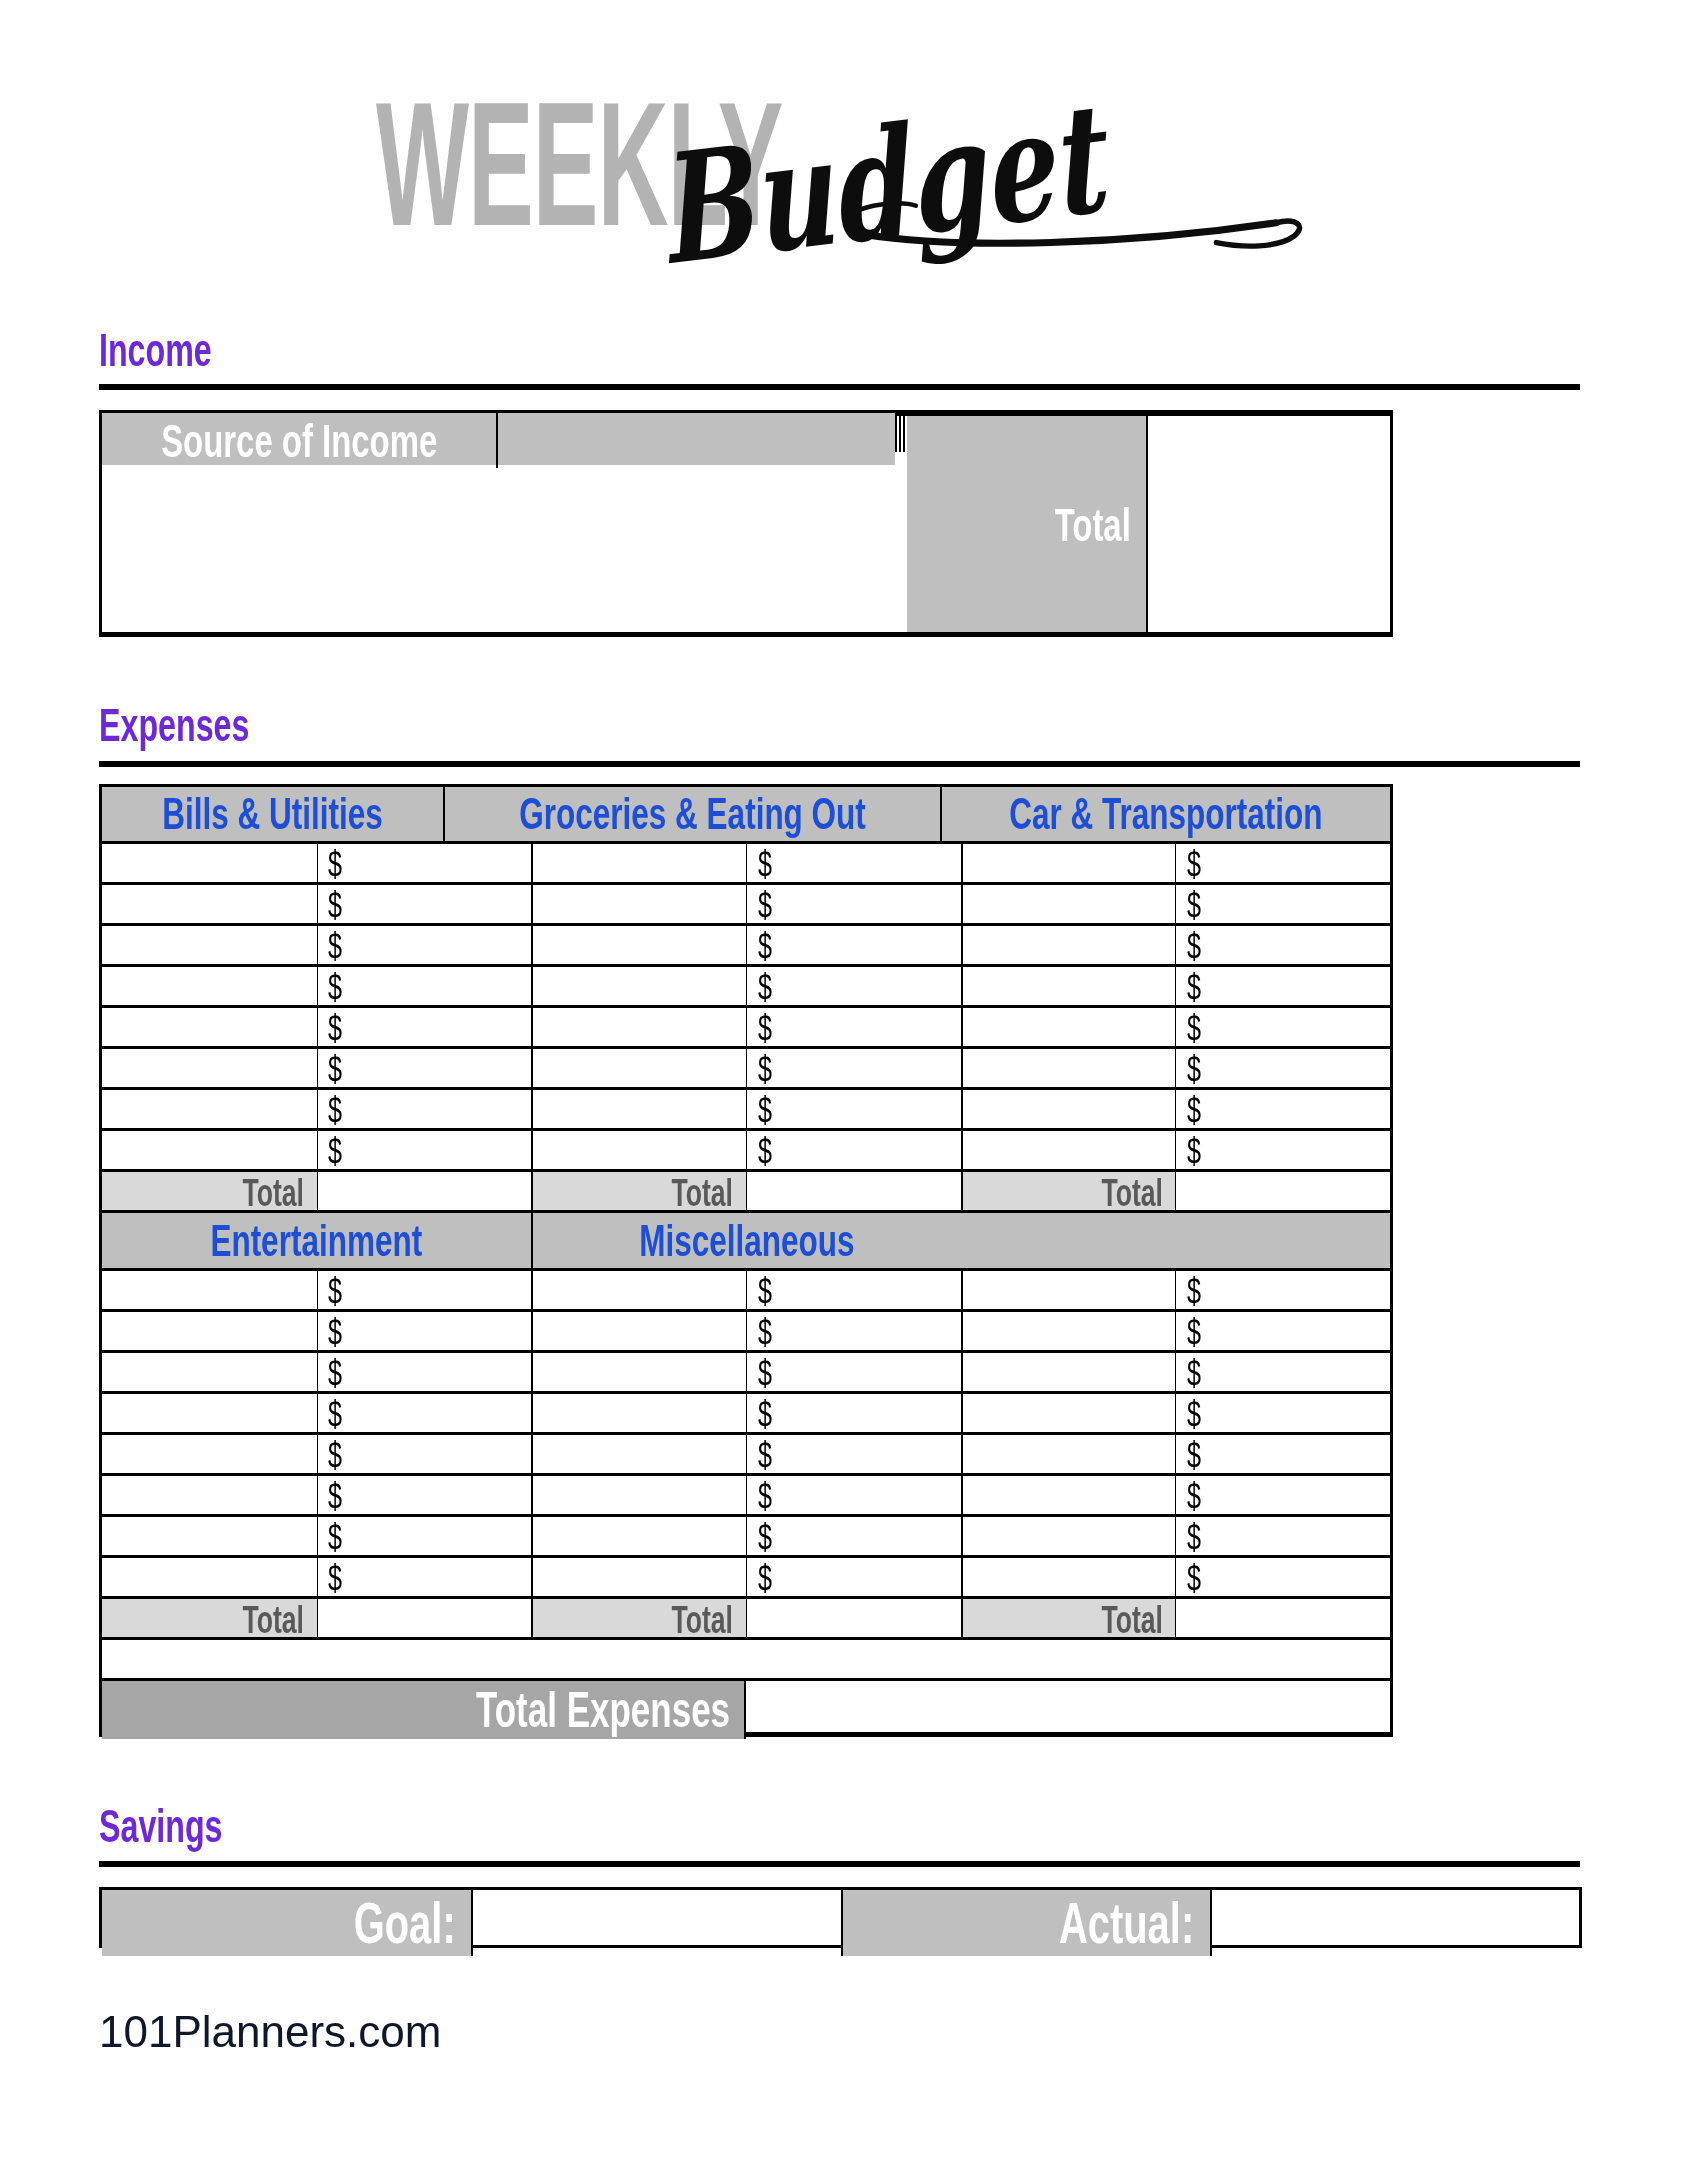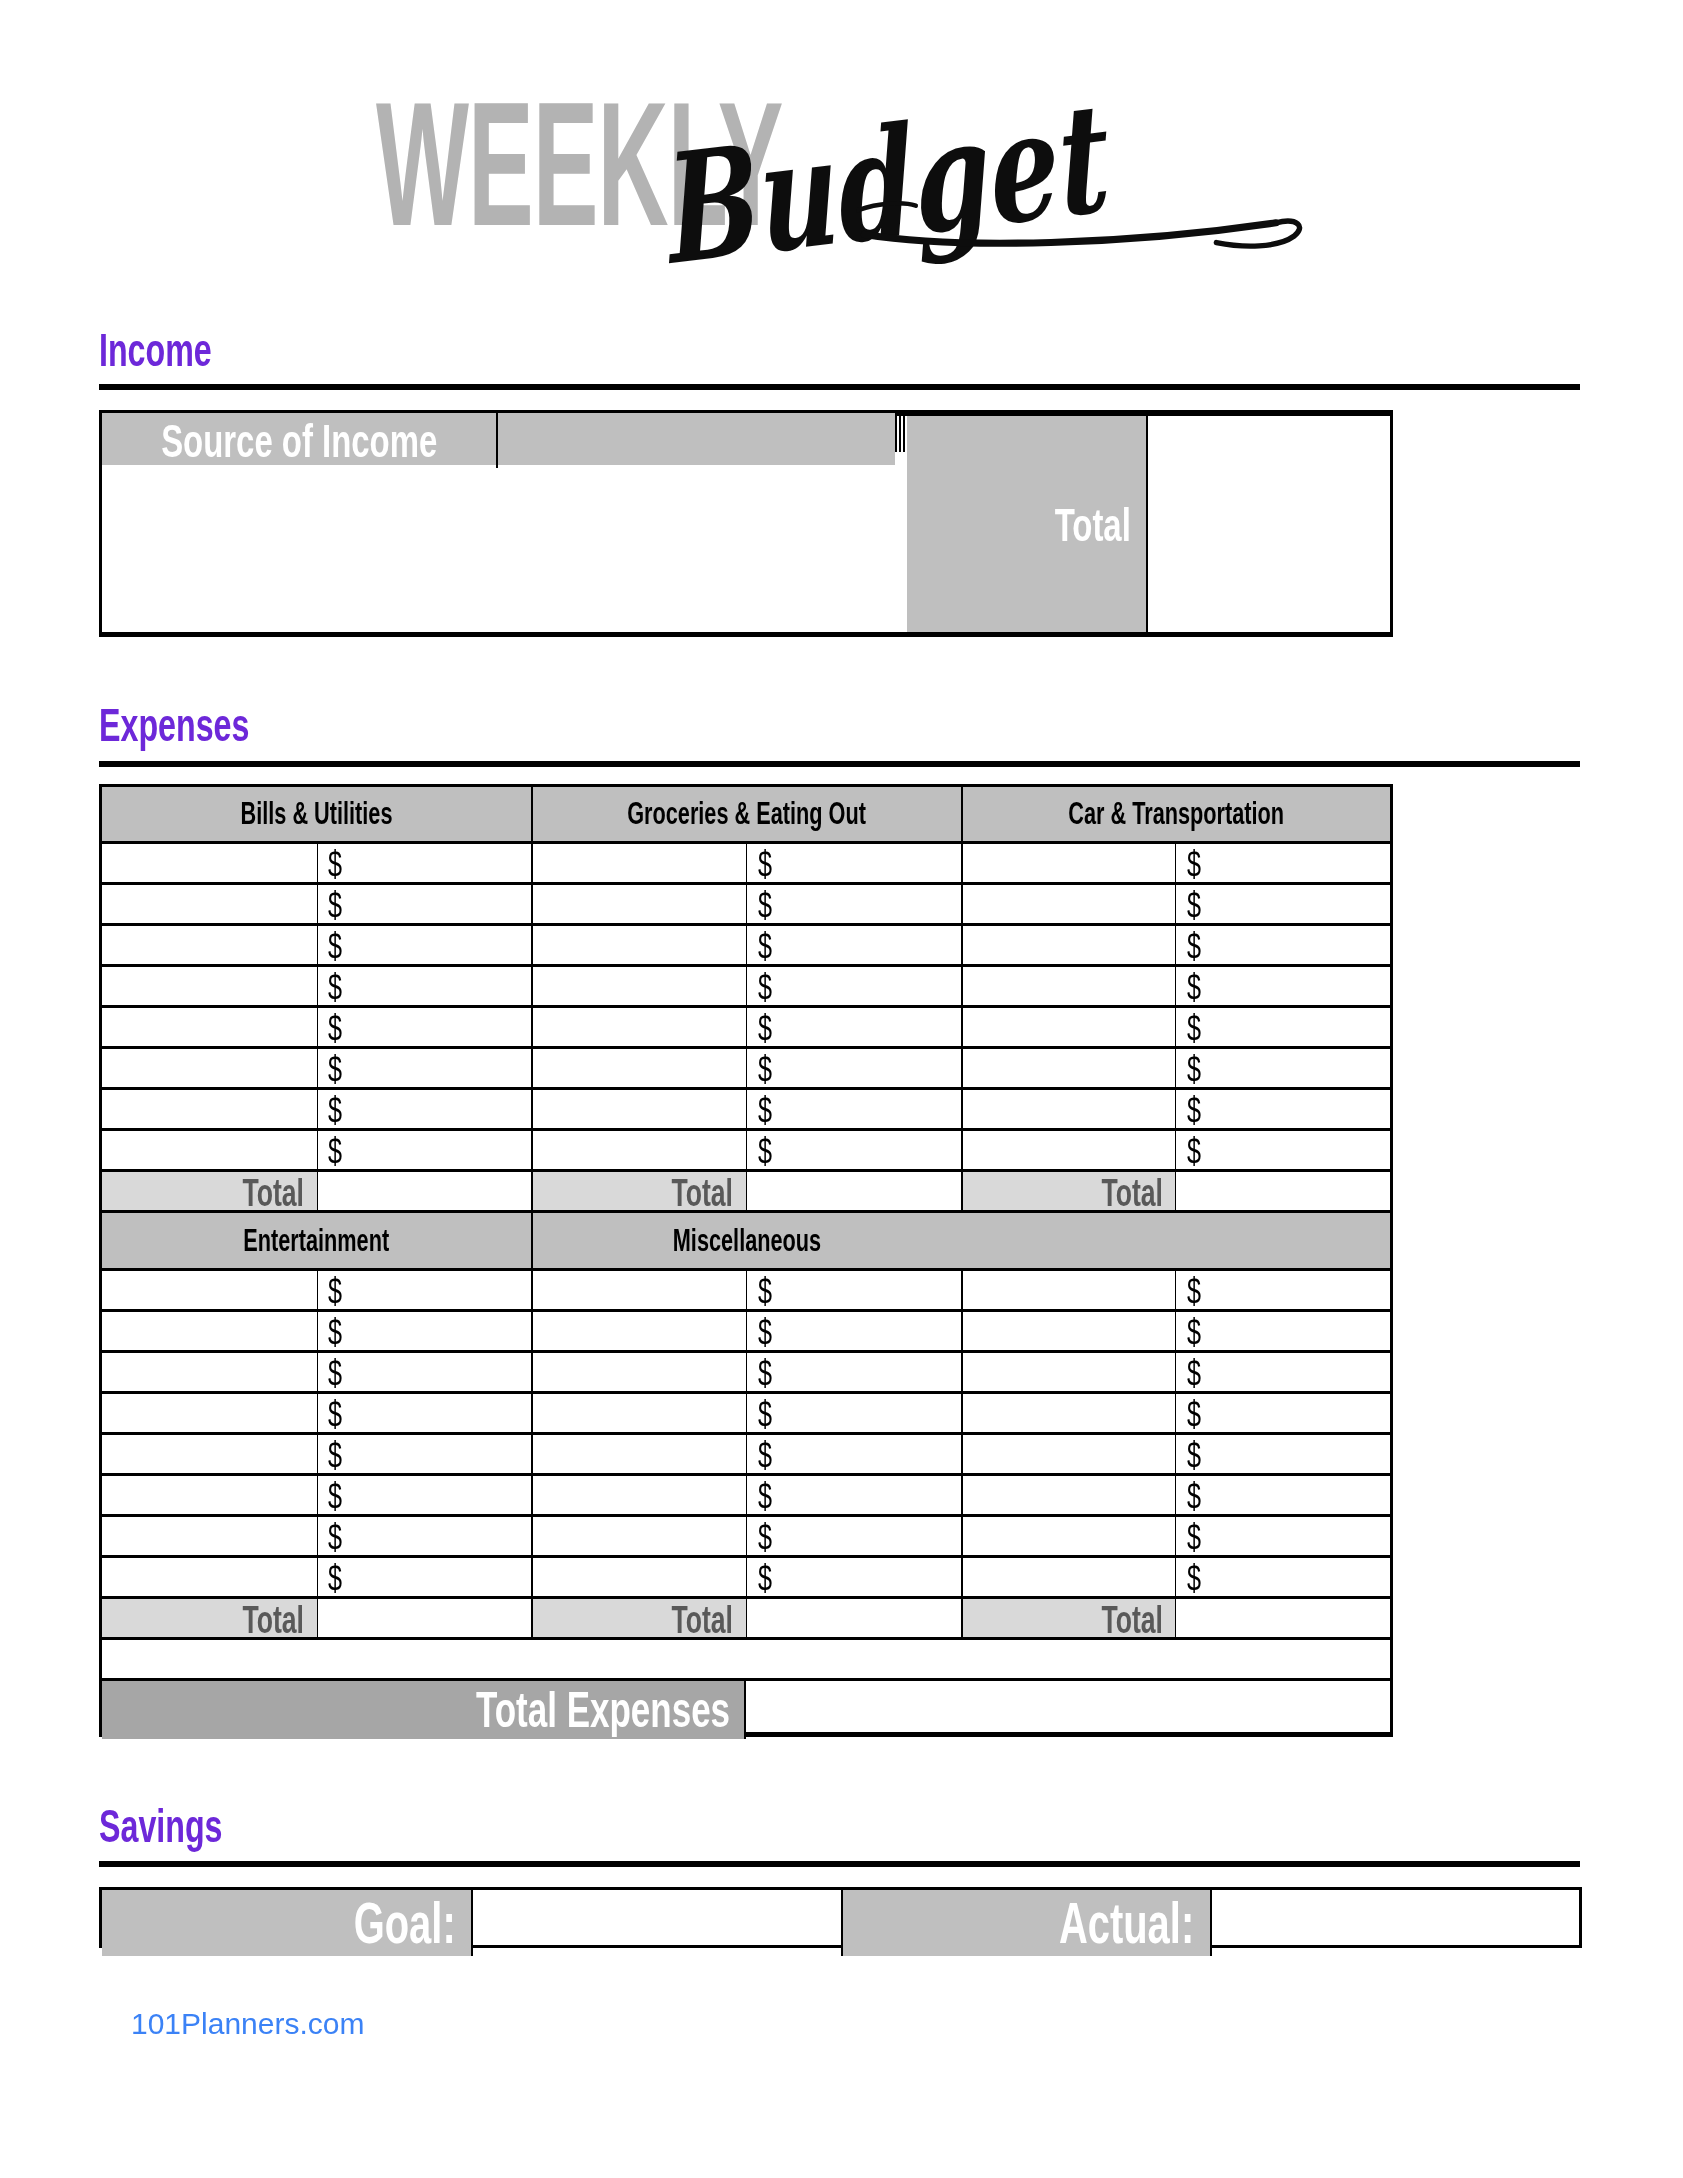--- a/index.html
+++ b/index.html
@@ -47,42 +47,42 @@
     padding-right:16px; color:#fff; font-weight:bold; font-size:47px; }
   
   .xtable {
     position:absolute; left:99px; top:784px; width:1294px; height:953px;
     border:3.6px solid #000; border-bottom-width:5.4px; background:#fff;
     display:flex; flex-direction:column;
   }
   .xhead { display:grid; grid-template-columns:1fr 1fr 1fr; height:54px; background:#bfbfbf; flex:0 0 auto; }
   .xhead.bt { height:58px; border-top:3.6px solid #000; }
   .xhead > div { display:flex; align-items:center; justify-content:center;
-    color:#000000; font-weight:bold; font-size:31px; }
+    color:#1d4ed8; font-weight:bold; font-size:45px; }
   .xhead > div + div { border-left:2.7px solid #000; }
   .xrow { display:grid; grid-template-columns:repeat(6,1fr); height:41px; border-top:3.6px solid #000; flex:0 0 auto; }
   .xrow > .amt { border-left:1.8px solid #000; display:flex; align-items:center; padding-left:10.8px;
     font-size:36px; color:#000; }
   .xrow > .gb { border-left:2.7px solid #000; }
   .xtr > .tlab { background:#d9d9d9; display:flex; align-items:center; justify-content:flex-end;
     padding-right:12.6px; color:#595959; font-weight:bold; font-size:38px; }
   .xempty { height:41px; border-top:3.6px solid #000; flex:0 0 auto; background:#fff; }
   .xgrand { flex:1; border-top:3.6px solid #000; display:grid; grid-template-columns:1fr 1fr; }
   .xgrand-label { background:#a6a6a6; border-right:2.7px solid #000; display:flex; align-items:center;
     justify-content:flex-end; padding-right:14.4px; color:#fff; font-weight:bold; font-size:50px;text-align:center; }
   
   .stable {
     position:absolute; left:99px; top:1887px; width:1483px; height:61px;
     border:3.6px solid #000; background:#fff; display:grid; grid-template-columns:1fr 1fr 1fr 1fr;
   }
   .stable > div + div { border-left:2.7px solid #000; }
   .slab { background:#bfbfbf; display:flex; align-items:center; justify-content:flex-end;
     padding-right:16px; color:#fff; font-weight:bold; font-size:57px; }
   
-  .footer { position:absolute; left:99px; top:2007px; font-size:30px; color:#3b82f6;margin-left:32px; }
+  .footer { position:absolute; left:99px; top:2007px; font-size:44px; color:#0f172a; }
 </style>
 </head>
 <body>
 
 <div class="page">
 
   <div class="logo-weekly">WEEKLY</div>
   <div class="logo-budget">Budget</div>
   <svg class="logo-flourish" width="486" height="99" viewBox="0 0 540 110">
     <path d="M8 28 C 30 20, 58 18, 72 23" stroke="#0d0d0d" stroke-width="5" fill="none" stroke-linecap="round"></path>

